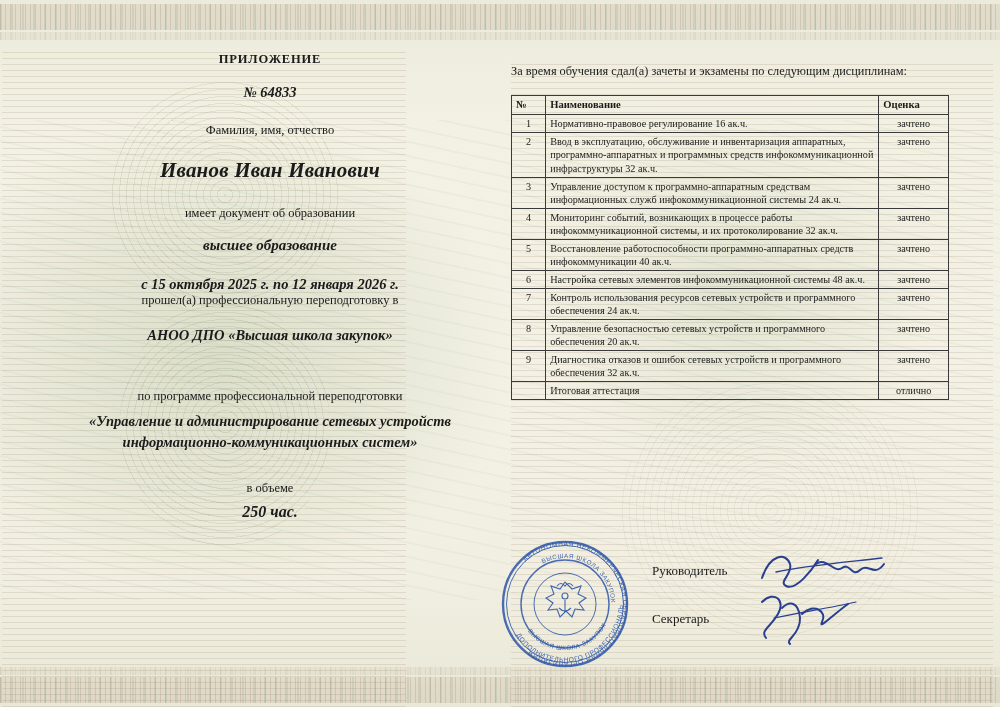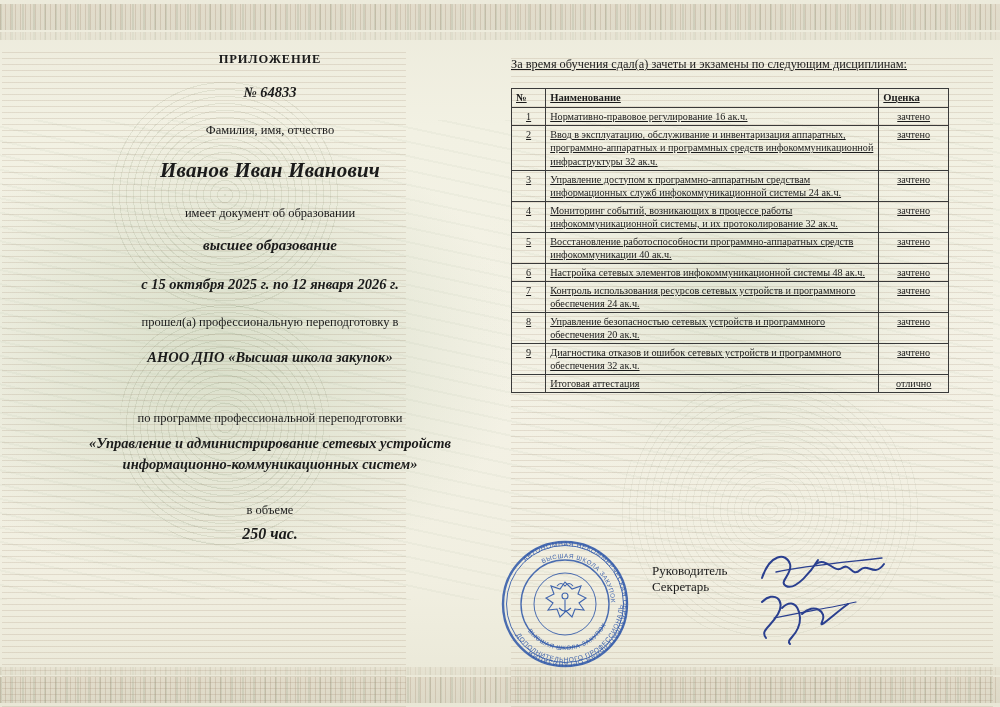--- a/index.html
+++ b/index.html
@@ -111,21 +111,20 @@
     font-weight: bold;
     font-style: italic;
   }
   .dates {
     margin-top: 22px;
     font-size: 14.5px;
     font-weight: bold;
     font-style: italic;
   }
   .retrain {
-    margin-top: 22px;
     font-size: 12.5px;
   }
   .org {
     margin-top: 19px;
     font-size: 14.5px;
     font-weight: bold;
     font-style: italic;
   }
   .prog-label {
     margin-top: 45px;
@@ -145,23 +144,22 @@
   .volume-value {
     margin-top: 7px;
     font-size: 16px;
     font-weight: bold;
     font-style: italic;
   }
 
   
   .right {
     position: absolute;
-    left: 511px; top: 56px;
+    left: 511px; top: 63px;
     width: 482px;
-    text-decoration: underline;
   }
   .intro {
     font-size: 12.3px;
     text-align: justify;
     text-align-last: left;
     line-height: 1.45;
   }
   table.grades {
     margin-top: 14px;
     width: 438px;
@@ -187,21 +185,21 @@
   th.c-mark { text-align: center; }
   td.c-mark { text-align: center; }
   .final td.c-num { border-right-color: #3a3a3a; }
 
   
   .sig {
     position: absolute;
     left: 652px; top: 563px;
     font-size: 13px;
   }
-  .sig .row2 { }
+  .sig .row2 { margin-top: 32px; }
 
   
   .stamp {
     position: absolute;
     left: 495px; top: 534px;
     width: 140px; height: 140px;
     pointer-events: none;
   }
   .stamp svg { display: block; }
 

